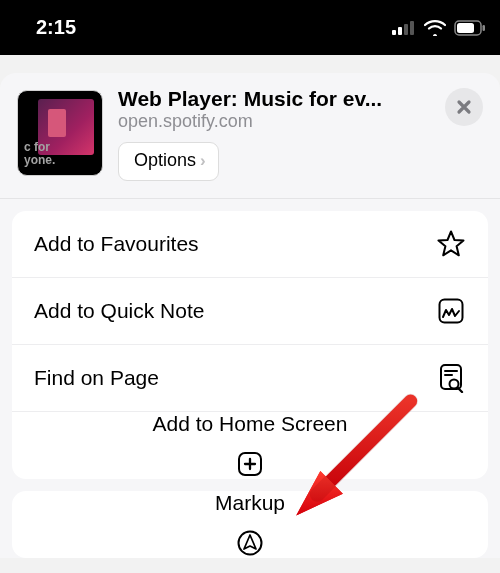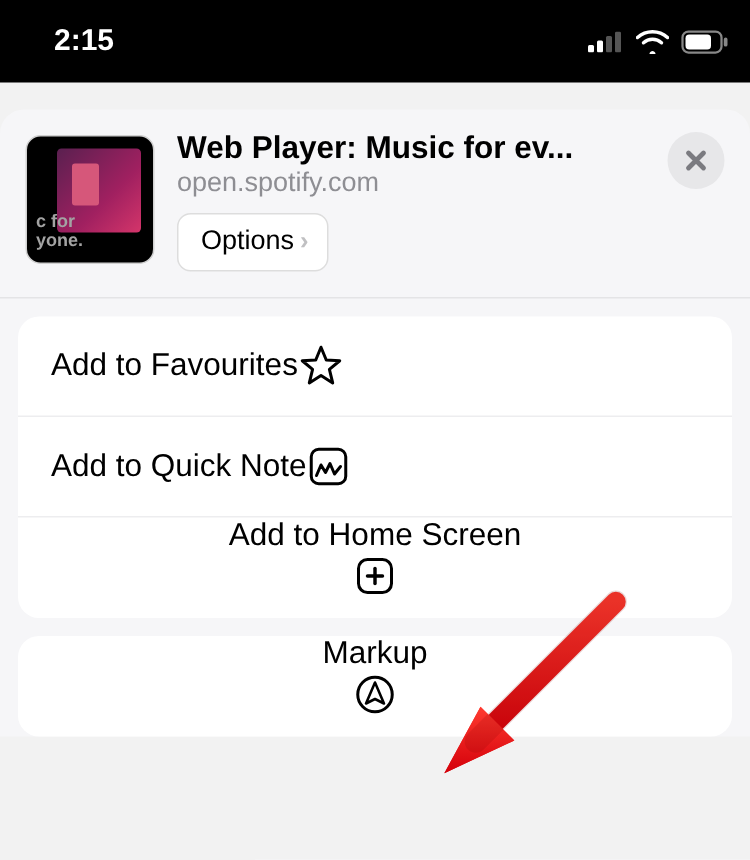--- a/index.html
+++ b/index.html
@@ -117,21 +117,21 @@
     .actions-group {
       background: #fff;
       border-radius: 14px;
       margin: 12px 12px;
       overflow: hidden;
     }
     .actions-group.second { margin-top: 0; }
     .action-row {
       display: flex;
       align-items: center;
-      justify-content: flex-start;
+      justify-content: space-between;
       padding: 0 22px;
       height: 67px;
       border-bottom: 1px solid #ededef;
     }
     .action-row:last-child { border-bottom: none; flex-direction: column; }
     .action-label {
       font-size: 21px;
       font-weight: 500;
       color: #000;
     }
@@ -208,20 +208,32 @@
     <div class="action-row">
       <span class="action-label">Add to Quick Note</span>
       <span class="action-icon">
         <svg width="28" height="28" viewBox="0 0 28 28">
           <rect x="2.5" y="2.5" width="23" height="23" rx="5" fill="none" stroke="#000" stroke-width="2"></rect>
           <path d="M6 20 L9 13 L12 18 L15 12 L18 19 L22 14" fill="none" stroke="#000" stroke-width="2" stroke-linecap="round" stroke-linejoin="round"></path>
         </svg>
       </span>
     </div>
     <div class="action-row">
+      <span class="action-label">Find on Page</span>
+      <span class="action-icon">
+        <svg width="28" height="30" viewBox="0 0 28 30">
+          <rect x="4" y="2" width="20" height="24" rx="4" fill="none" stroke="#000" stroke-width="2"></rect>
+          <line x1="8" y1="8" x2="20" y2="8" stroke="#000" stroke-width="2" stroke-linecap="round"></line>
+          <line x1="8" y1="12" x2="15" y2="12" stroke="#000" stroke-width="2" stroke-linecap="round"></line>
+          <circle cx="17" cy="21" r="4.5" fill="#fff" stroke="#000" stroke-width="2"></circle>
+          <line x1="20.5" y1="24.5" x2="25" y2="29" stroke="#000" stroke-width="2.3" stroke-linecap="round"></line>
+        </svg>
+      </span>
+    </div>
+    <div class="action-row">
       <span class="action-label">Add to Home Screen</span>
       <span class="action-icon">
         <svg width="28" height="28" viewBox="0 0 28 28">
           <rect x="3" y="3" width="22" height="22" rx="6" fill="none" stroke="#000" stroke-width="2"></rect>
           <line x1="14" y1="9" x2="14" y2="19" stroke="#000" stroke-width="2.3" stroke-linecap="round"></line>
           <line x1="9" y1="14" x2="19" y2="14" stroke="#000" stroke-width="2.3" stroke-linecap="round"></line>
         </svg>
       </span>
     </div>
   </div>

